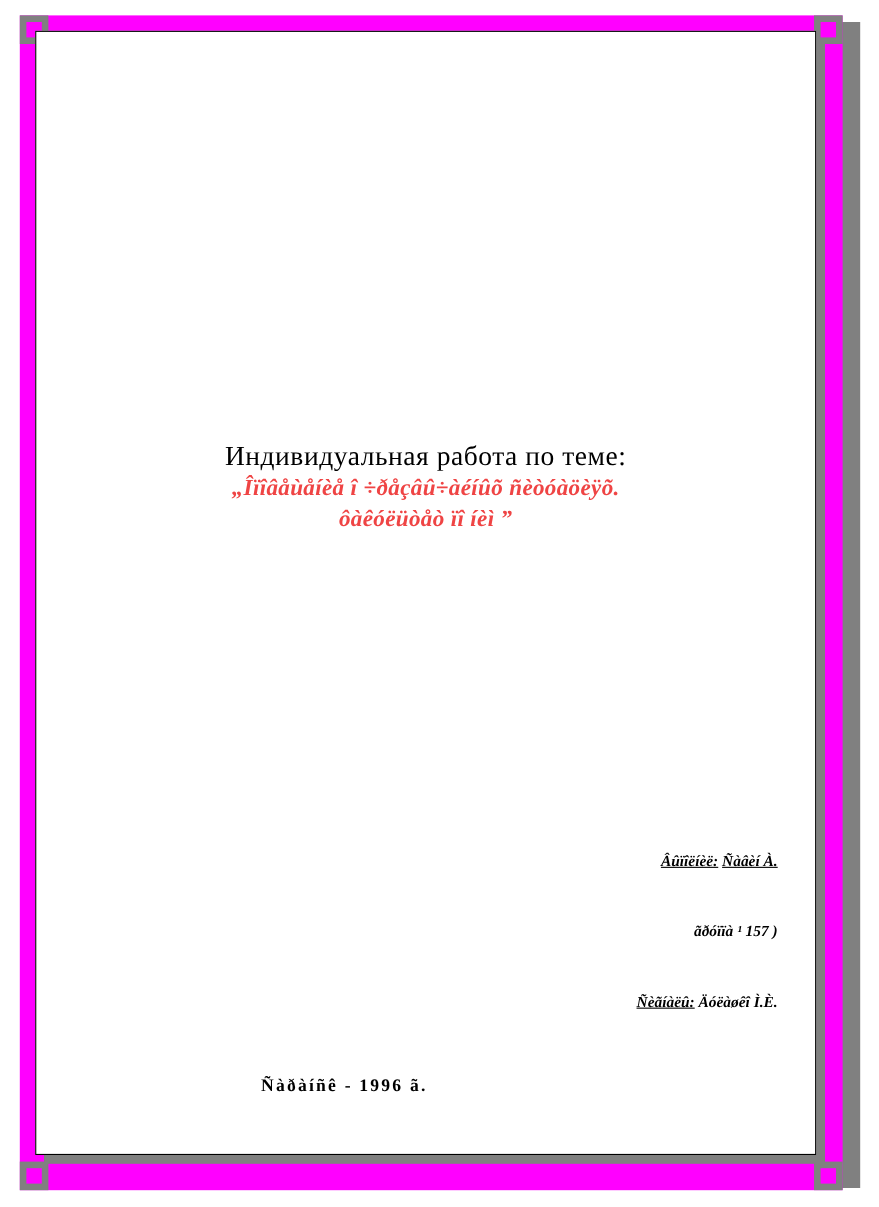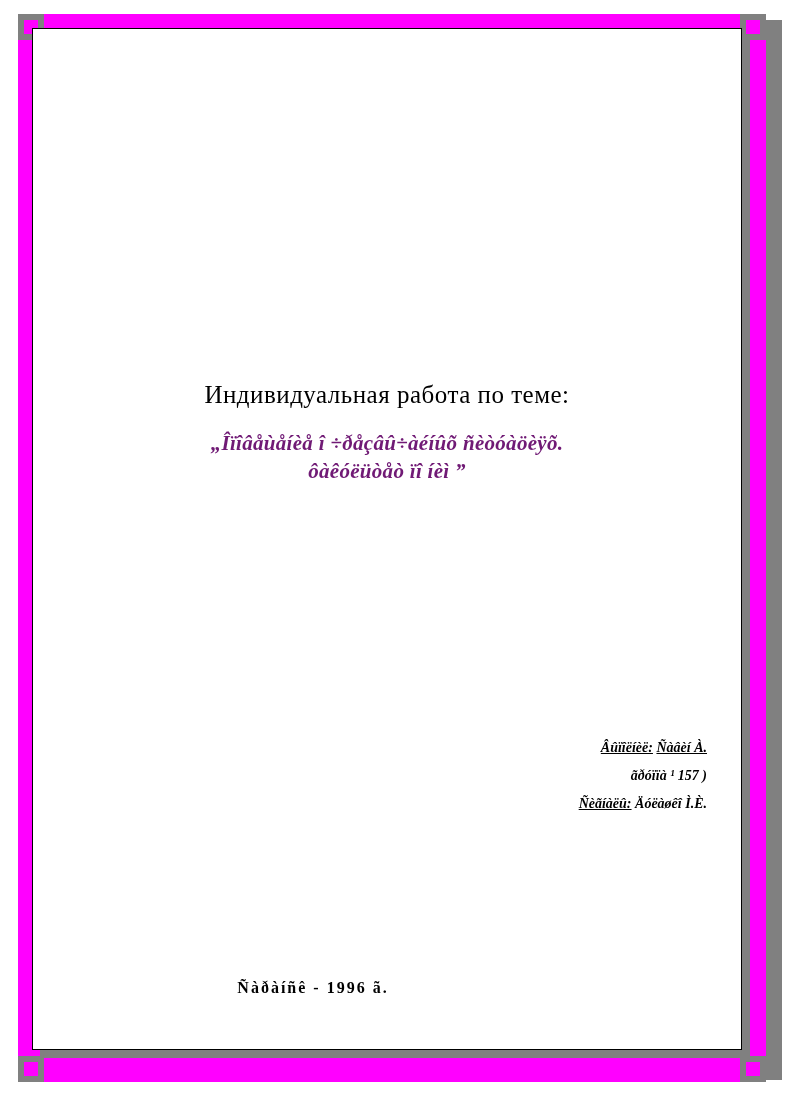--- a/index.html
+++ b/index.html
@@ -80,58 +80,58 @@
     left: 33px;
     top: 29px;
     width: 708px;
     height: 1020px;
     box-sizing: border-box;
   }
 
   .title-main {
     position: absolute;
     left: 0;
-    top: 352px;
+    top: 373px;
     width: 708px;
     text-align: center;
     font-size: 25px;
     font-family: "Liberation Serif", serif;
     color: #000000;
     letter-spacing: 0.5px;
   }
 
   .title-sub {
     position: absolute;
     left: 44px;
     top: 400px;
     width: 620px;
     text-align: center;
     font-size: 21px;
     font-weight: bold;
     font-style: italic;
     font-family: "Liberation Serif", serif;
-    color: #701a75;
+    color: #ef4444;
     line-height: 1.35;
     letter-spacing: 0.3px;
   }
 
   .author-block {
     position: absolute;
     right: 34px;
     top: 705px;
     width: 420px;
     text-align: right;
     font-size: 14px;
     font-weight: bold;
     font-style: italic;
     font-family: "Liberation Serif", serif;
     color: #000000;
     line-height: 2.0;
   }
-  .author-block .line { display: block; white-space: nowrap; }
+  .author-block .line { display: block; white-space: nowrap; margin-top: 36px; }
   .u { text-decoration: underline; }
 
   .footer {
     position: absolute;
     left: 0;
     top: 950px;
     width: 560px;
     text-align: center;
     font-size: 16px;
     font-weight: bold;

